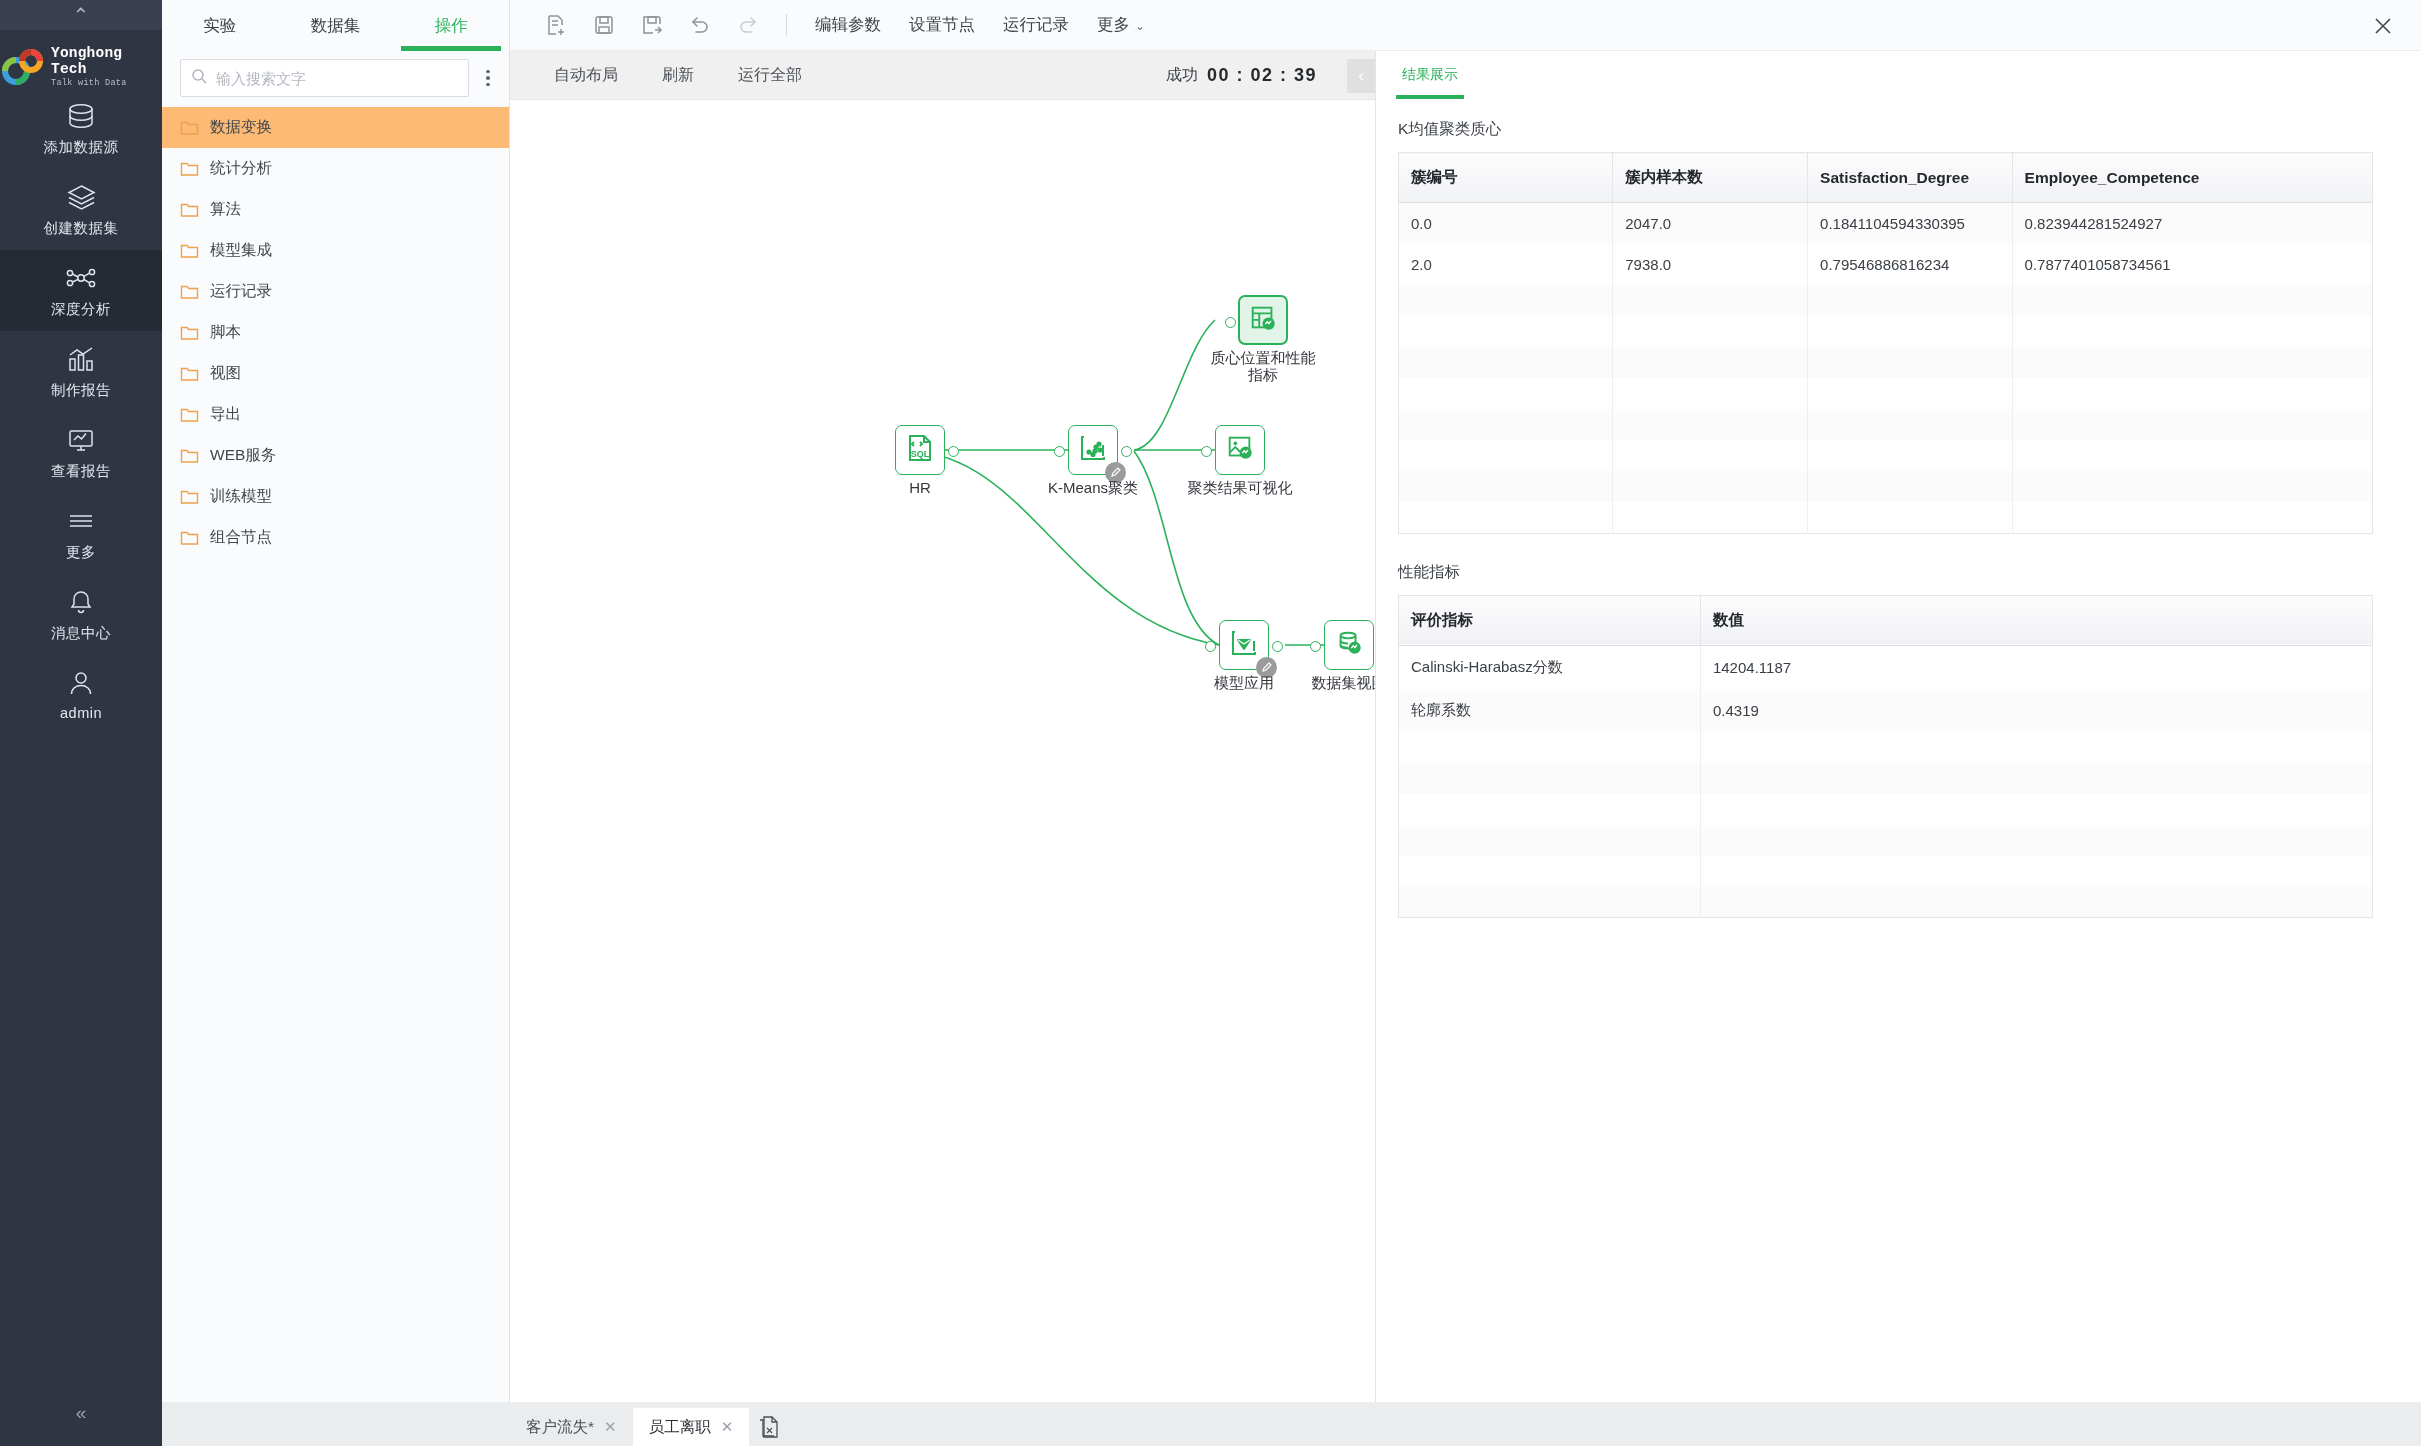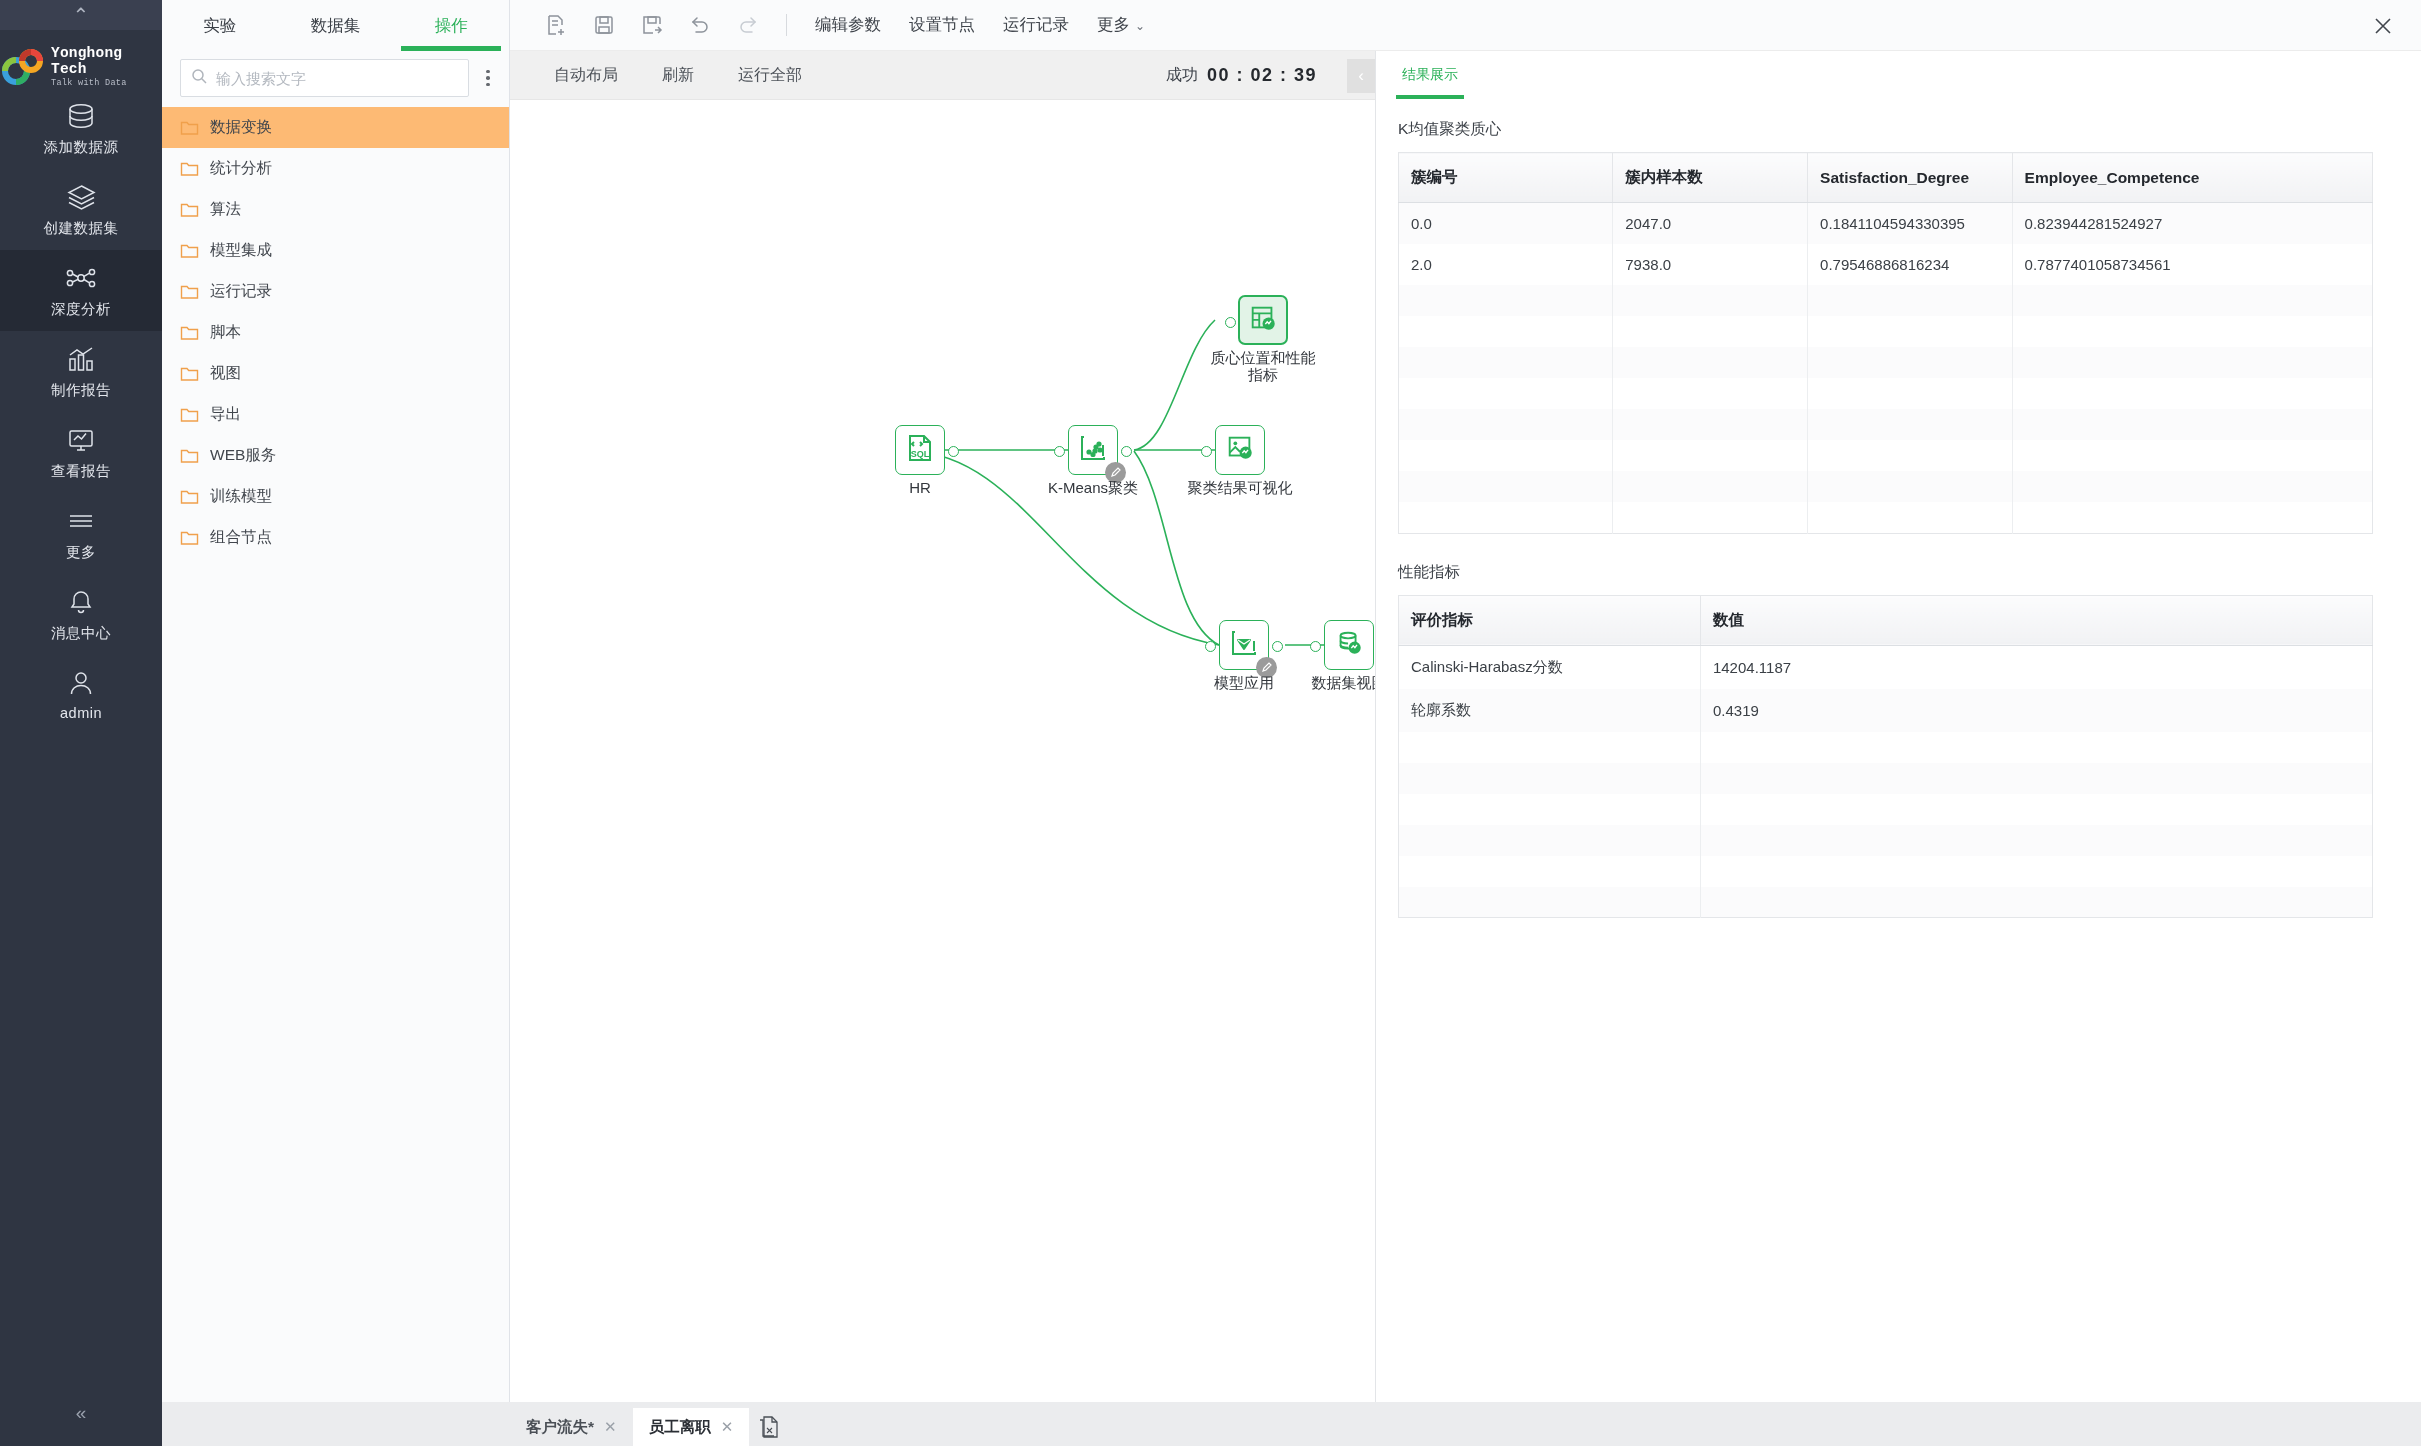--- a/index.html
+++ b/index.html
@@ -141,21 +141,21 @@
     font-size: 15px; color:#3b4046; padding: 12px; border-right: 1px solid #eceef0;
     height: 31px; white-space: nowrap; overflow:hidden; text-overflow:ellipsis;
   }
   .tbl tr.odd td { background:#fbfbfc; }
   .tbl tr.even td { background:#ffffff; }
   .tbl th:last-child, .tbl td:last-child { border-right:none; }
 
   
   .bottombar {
     position: absolute; left: 162px; right: 0; bottom: 0; height: 44px;
-    background: #ebecee; display:flex; align-items:flex-end; padding-left: 348px; font-weight: bold;
+    background: #ebecee; display:flex; align-items:flex-end; padding-left: 348px;
   }
   .doc-tabs { display:flex; align-items:flex-end; height: 44px; }
   .doc-tab {
     height: 38px; display:flex; align-items:center; gap: 10px; padding: 0 16px;
     font-size: 15.5px; color:#4a4f56; cursor:pointer;
   }
   .doc-tab.active { background:#ffffff; color:#2a2e34; }
   .doc-x { color:#9aa0a8; font-size: 15px; }
   .doc-add { width: 40px; height: 38px; display:flex; align-items:center; justify-content:center; cursor:pointer; }
 </style>

